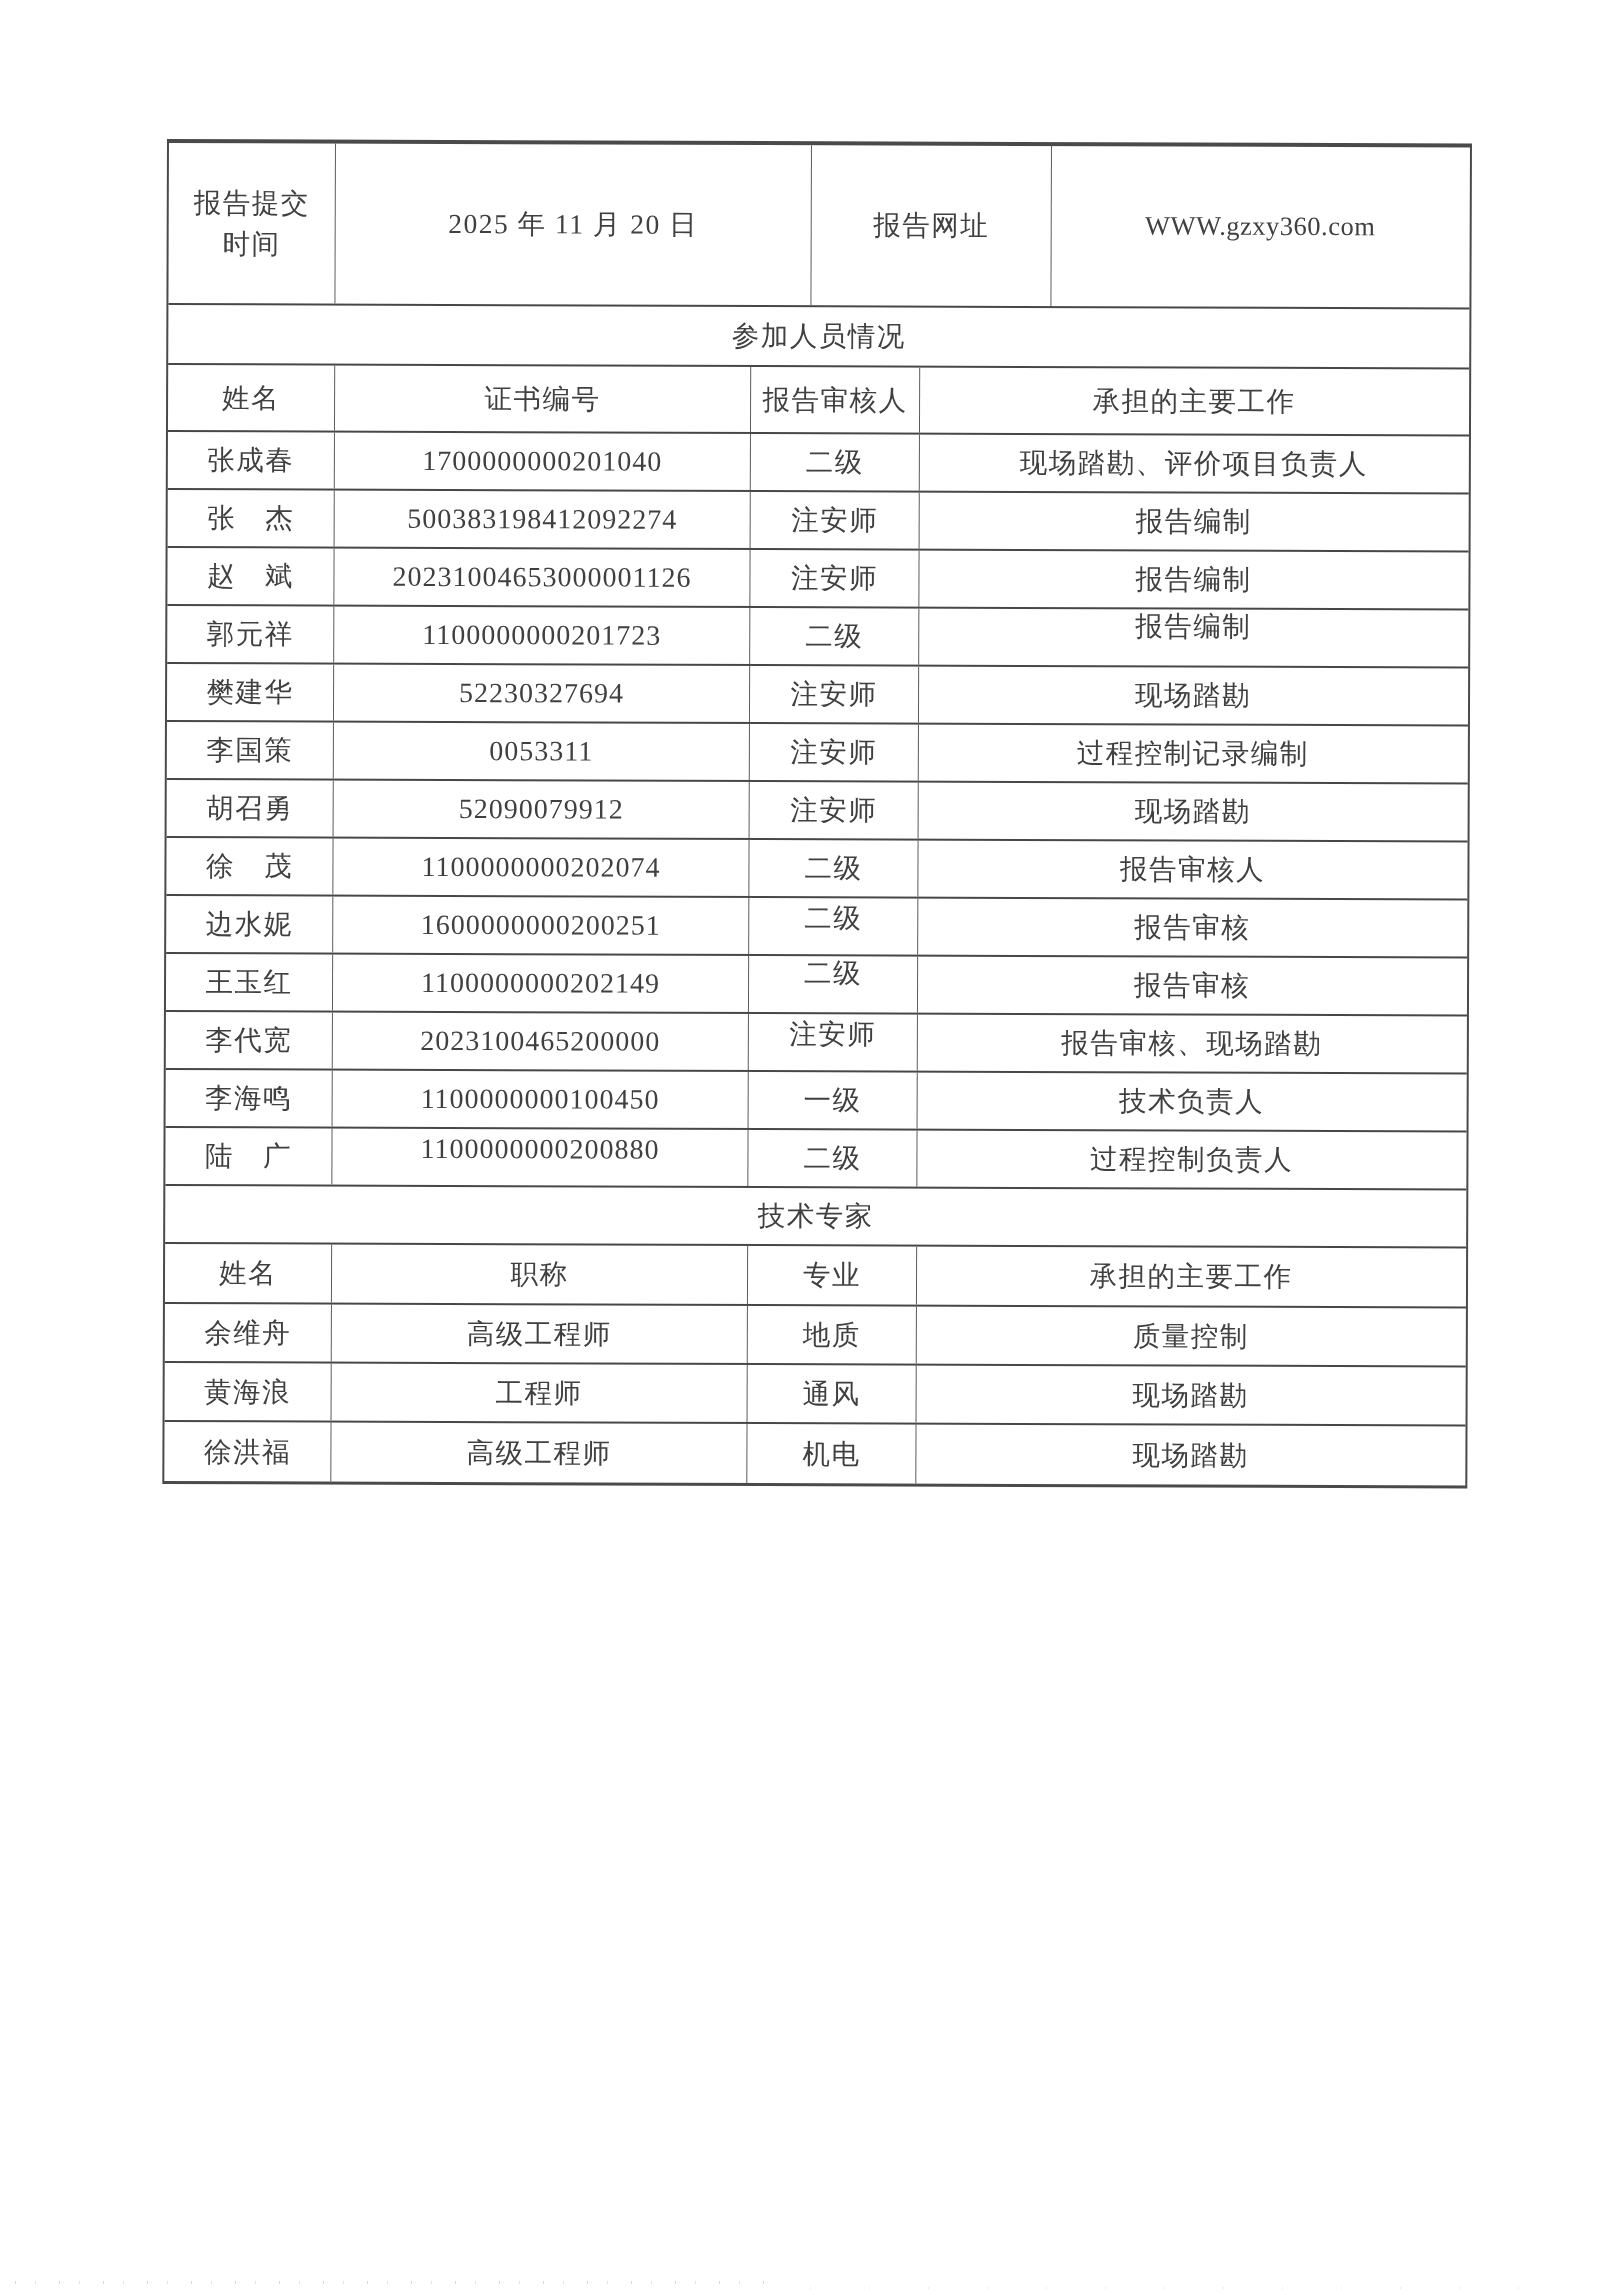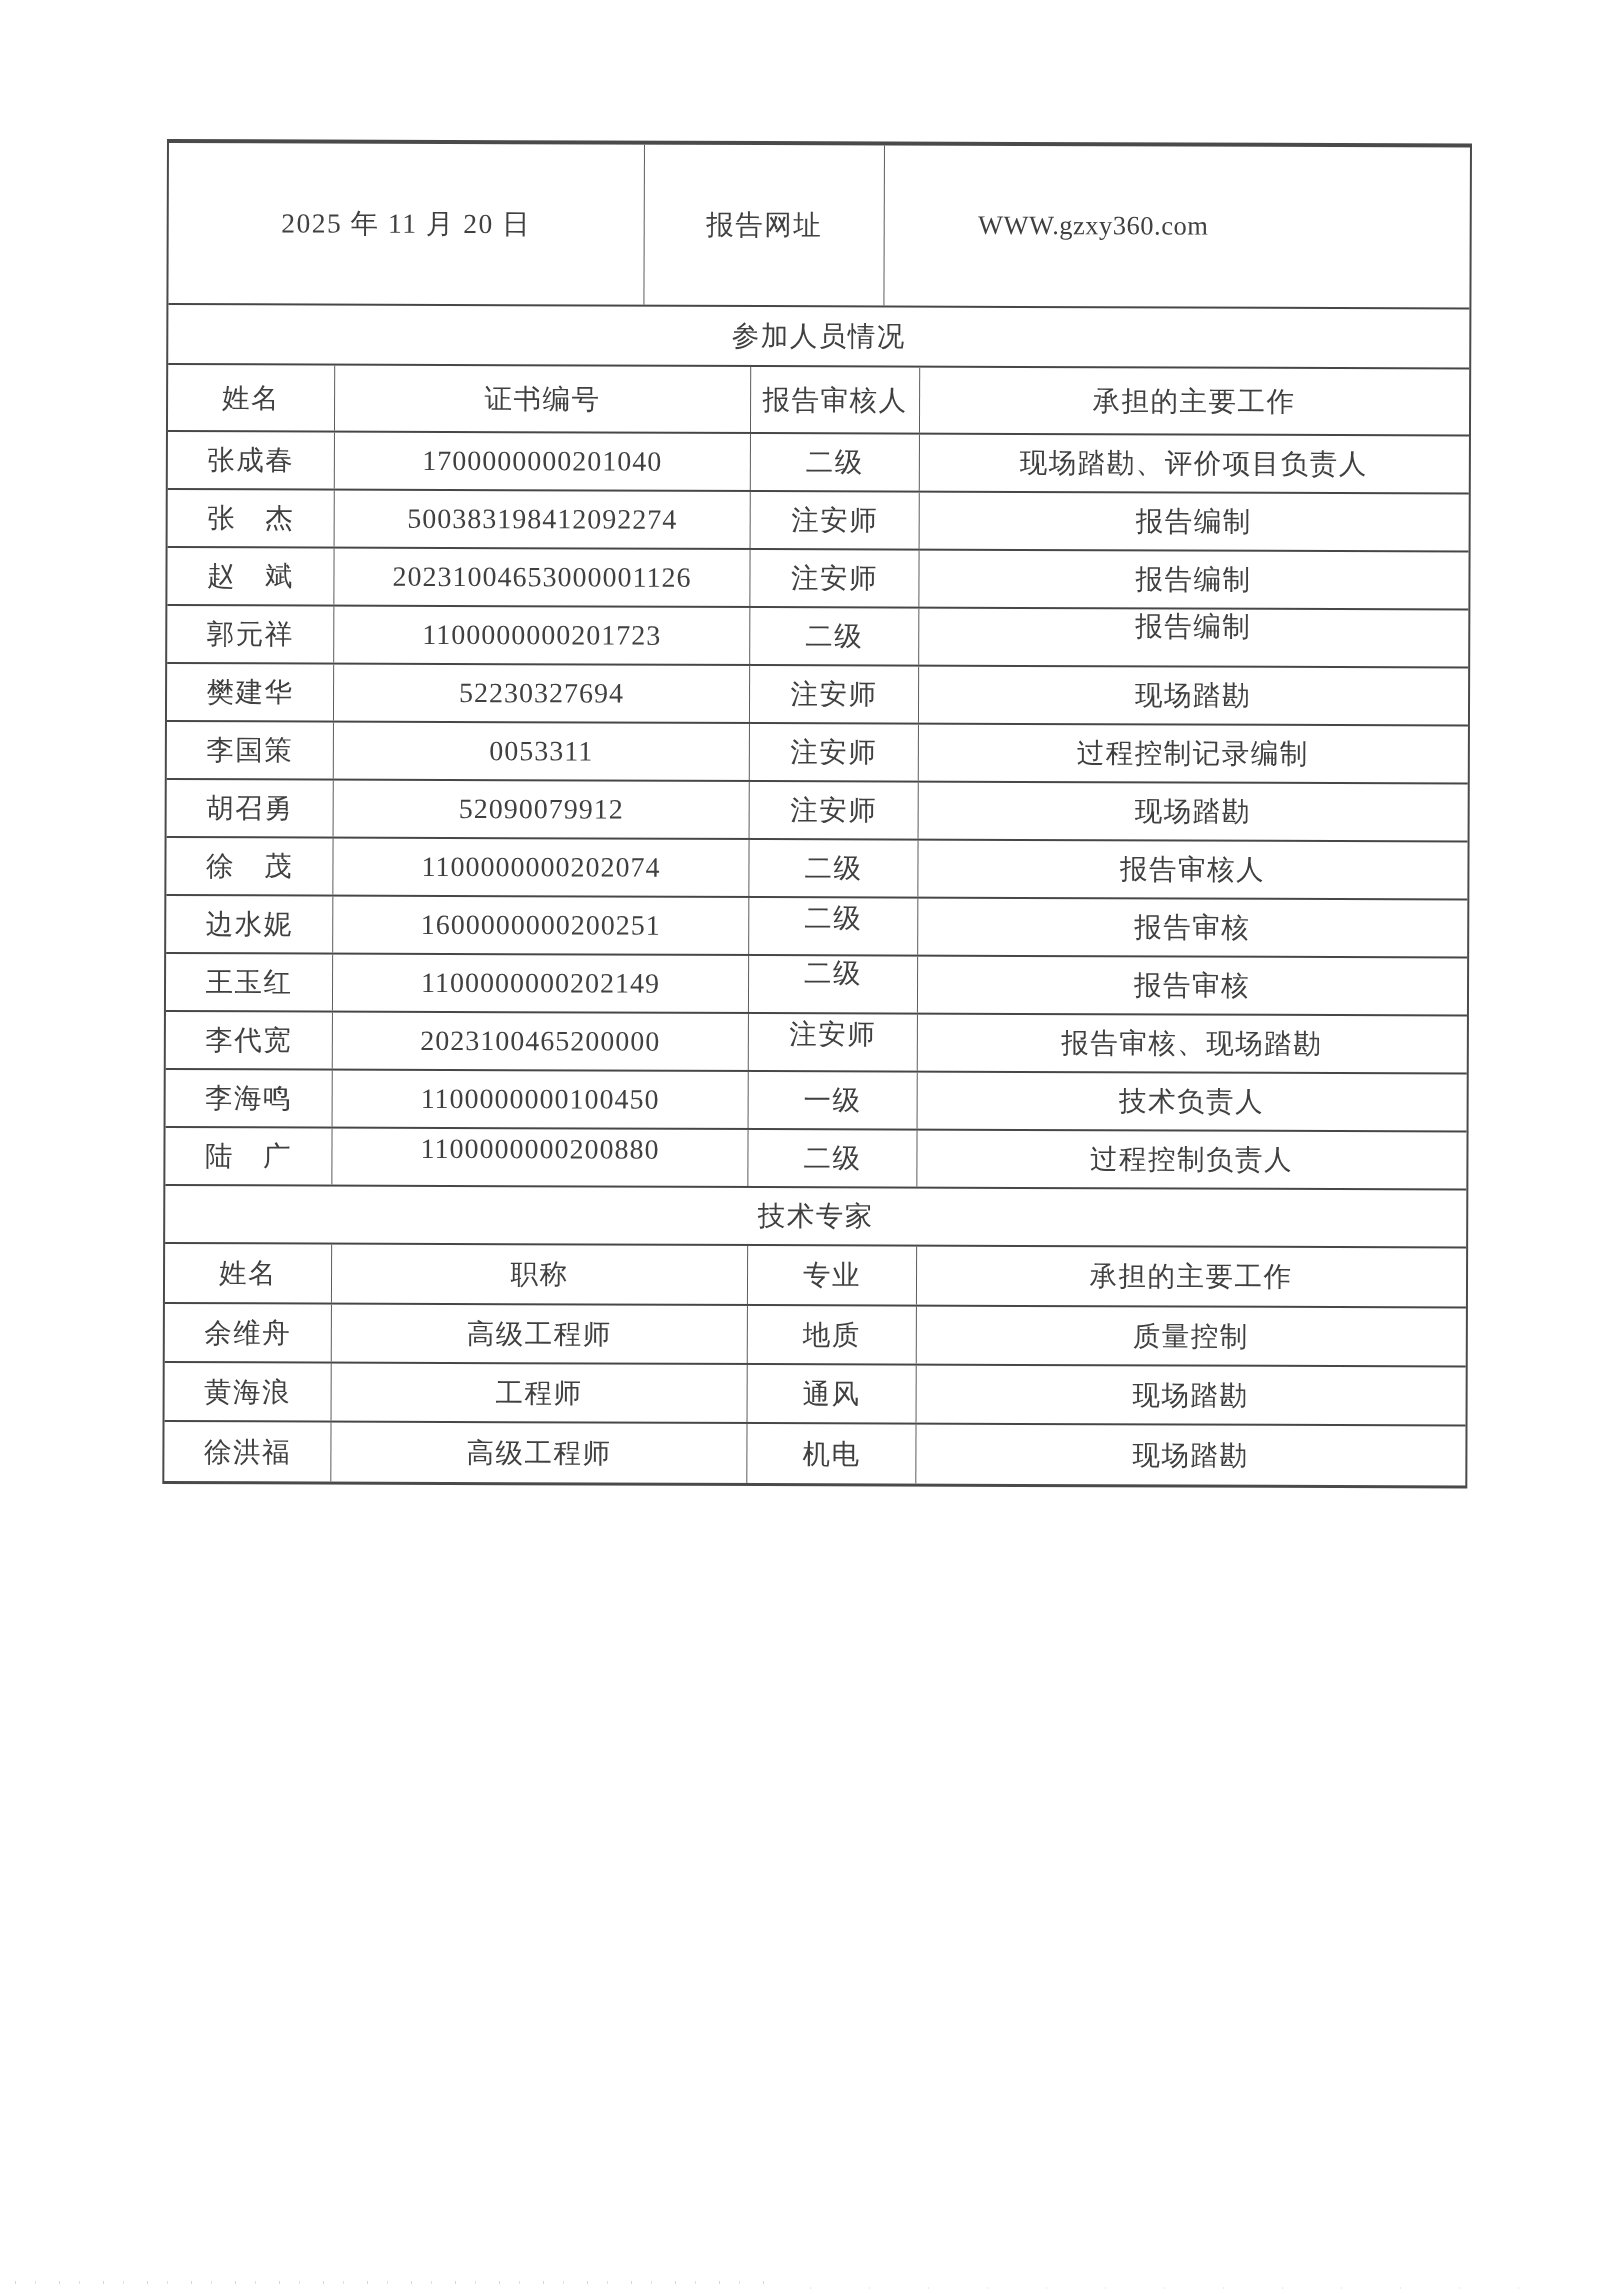--- a/index.html
+++ b/index.html
@@ -51,20 +51,22 @@
     position:absolute; left:810px; top:2287px; width:736px; height:1.5px; opacity:.18;
     background:repeating-linear-gradient(90deg,#888 0 1px,transparent 1px 59px);
   }
 </style>
 </head>
 <body>
 
 <div class="doc-table">
 
   <div class="row h-first">
+    <div class="cell fw1 prelines">报告提交
+时间</div>
     <div class="cell fw2">2025 年 11 月 20 日</div>
     <div class="cell fw3">报告网址</div>
     <div class="cell fw4 url">WWW.gzxy360.com</div>
   </div>
 
   <div class="row h-sect">
     <div class="cell wfull">参加人员情况</div>
   </div>
 
   <div class="row h-phead">

